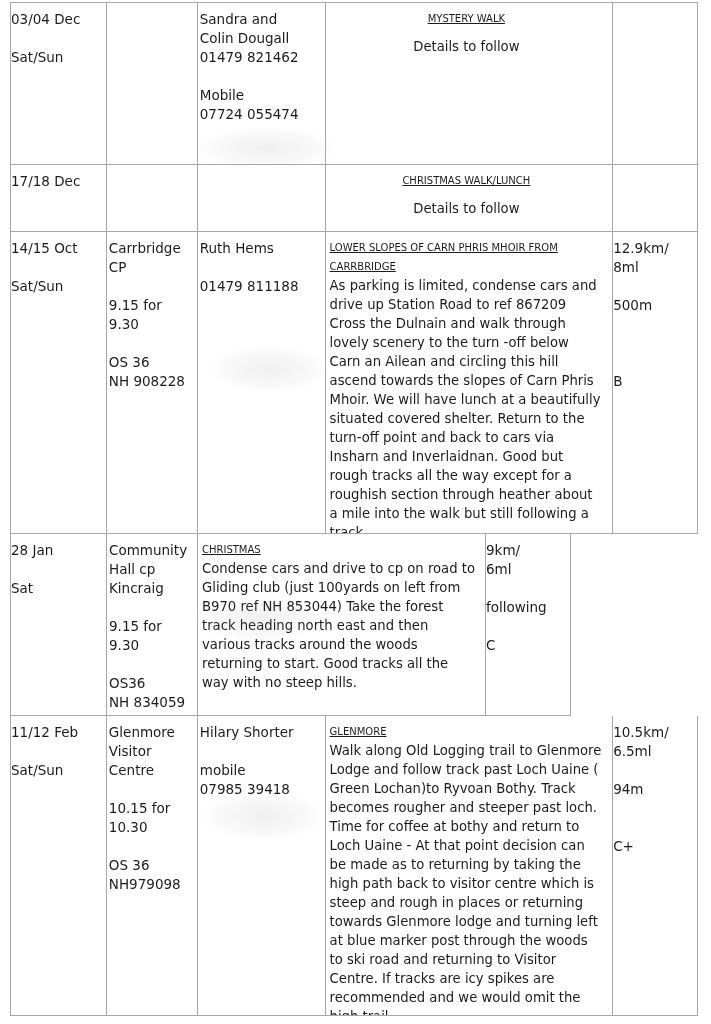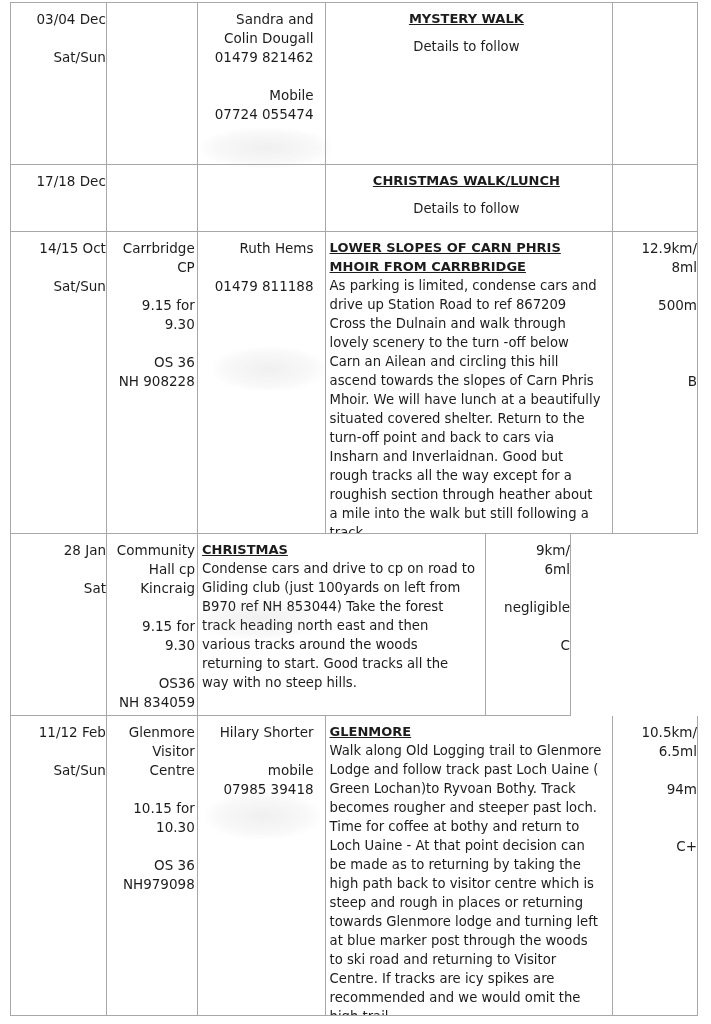--- a/index.html
+++ b/index.html
@@ -37,26 +37,26 @@
   .c2 { width: 91px; padding-left: 2px; padding-right: 2px; }
   .c3 { width: 128px; padding-left: 2px; padding-right: 11px; }
   .c4 { width: 288px; padding: 6px 9px 0 4px; }
   .c5 { width: 85px; }
 
   .txt {
     white-space: pre-line;
     font-size: 13.5px;
     line-height: 19px;
   }
-  .ctr { text-align: right; }
+  .ctr { text-align: left; }
 
   .walk-title {
-    font-size: 13px;
+    font-size: 10px;
     line-height: 19px;
-    font-weight: bold;
+    font-weight: normal;
     text-decoration: underline;
     white-space: pre-line;
   }
   .walk-body {
     font-size: 13.2px;
     line-height: 19px;
     white-space: pre-line;
   }
   .walk-center .walk-title { text-align: center; }
   .walk-center .walk-body  { text-align: center; margin-top: 9px; }
@@ -179,21 +179,21 @@
 NH 834059</div>
       </div>
       <div class="cell c4">
         <div class="walk-title">CHRISTMAS</div>
         <div class="walk-body">Condense cars and drive to cp on road to Gliding club (just 100yards on left from B970 ref NH 853044) Take the forest track heading north east and then various tracks around the woods returning to start. Good tracks all the way with no steep hills.</div>
       </div>
       <div class="cell c5">
         <div class="txt ctr">9km/
 6ml
 
-negligible
+following
 
 C</div>
       </div>
     </div>
 
     <div class="row r5">
       <div class="cell c1">
         <div class="txt ctr">11/12 Feb
 
 Sat/Sun</div>

